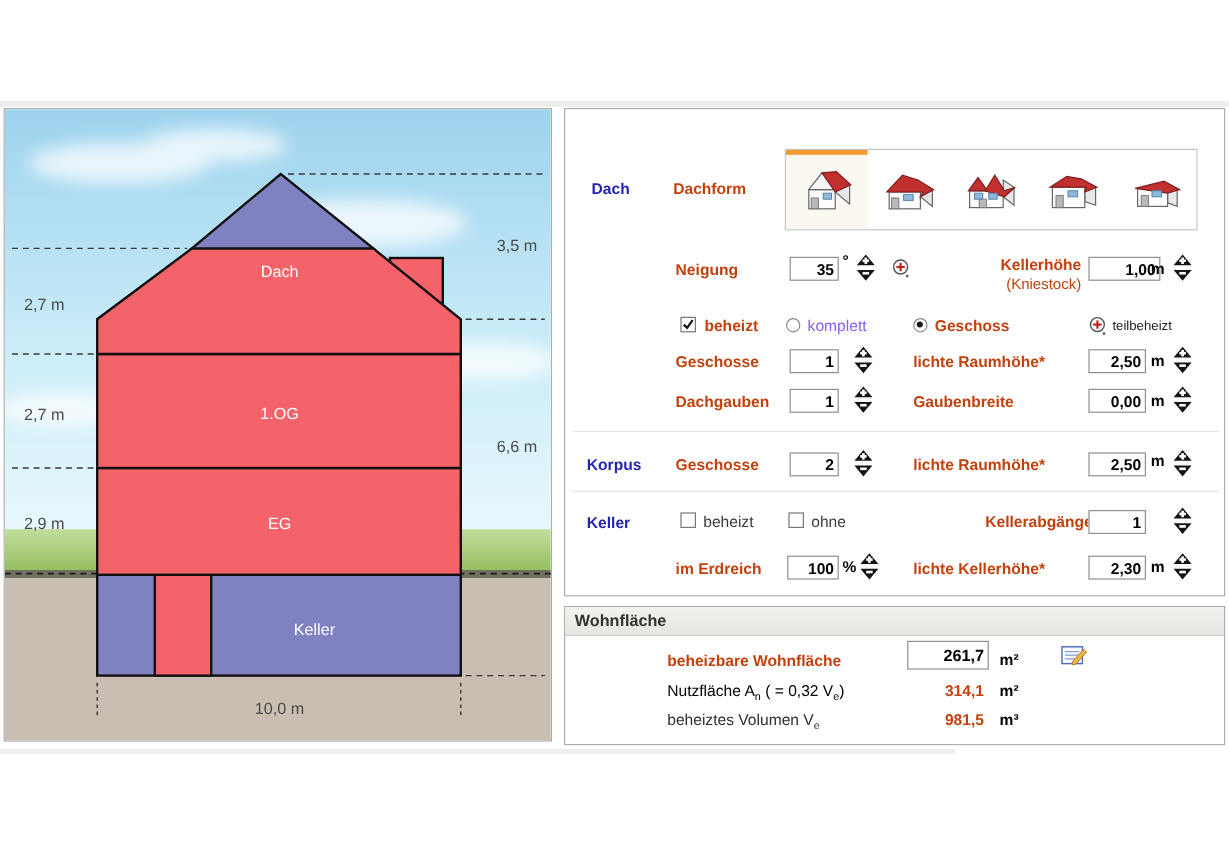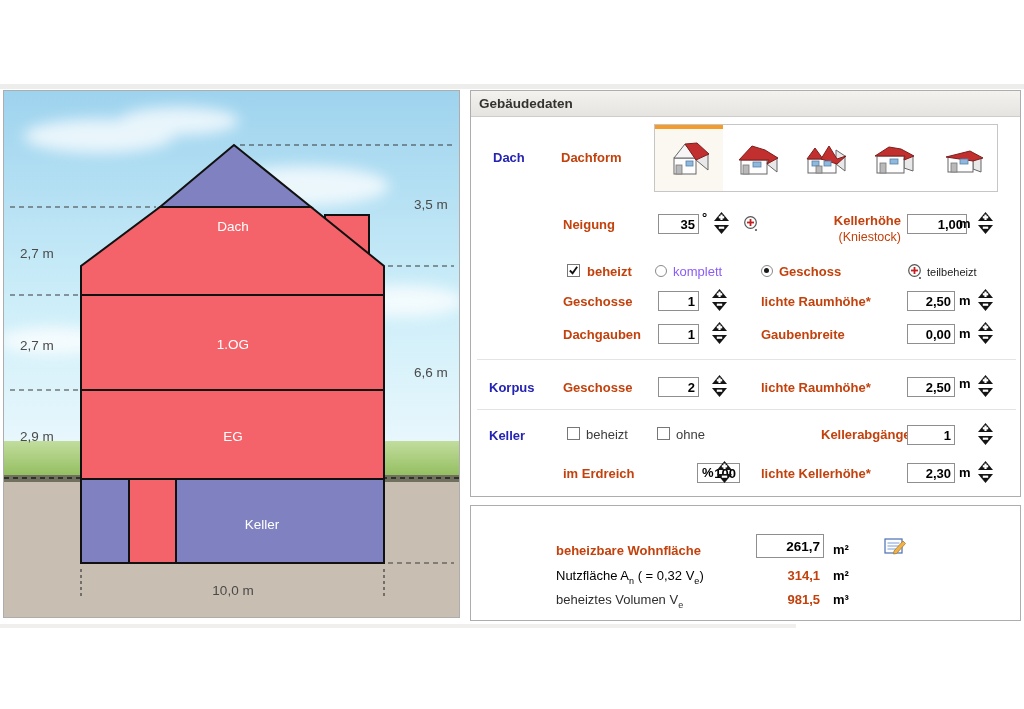--- a/index.html
+++ b/index.html
@@ -104,21 +104,20 @@
     <text x="16" y="259">2,7 m</text>
     <text x="16" y="350">2,9 m</text>
     <text x="410" y="118">3,5 m</text>
     <text x="410" y="286">6,6 m</text>
     <text x="229" y="504" text-anchor="middle">10,0 m</text>
   </g>
 </svg>
 </div>
 
 <div class="panel" style="left:470px;top:90px;width:551px;height:407px;">
-  <div class="hdr">Gebäudedaten</div>
 
   <div class="lbl blue" style="left:22px;top:59px;">Dach</div>
   <div class="lbl" style="left:90px;top:59px;">Dachform</div>
 
   <div class="tabstrip">
     <div class="tabcell sel">
       <svg width="46" height="40" viewBox="0 0 46 40">
         <polygon points="30,6 42,16 42,32 30,22" fill="#e8e8e8" stroke="#666" stroke-width="1"></polygon>
         <rect x="8" y="20" width="22" height="16" fill="#fdfdfd" stroke="#666" stroke-width="1"></rect>
         <polygon points="8,20 19,6 30,20" fill="#f6f6f6" stroke="#666" stroke-width="1"></polygon>
@@ -287,21 +286,21 @@
   <input class="inp" style="left: 436px; top: 334px; width: 48px;" value="1">
   <svg class="spin" style="left:506px;top:331px;" width="17" height="25" viewBox="0 0 17 25">
     <polygon points="8.5,1 16,10 1,10" fill="#141414"></polygon>
       <rect x="7.4" y="3.6" width="2.2" height="5.4" fill="#fff"></rect>
       <rect x="5.8" y="5.2" width="5.4" height="2.2" fill="#fff"></rect>
     <polygon points="1,14 16,14 8.5,23" fill="#141414"></polygon>
       <rect x="5.8" y="15.6" width="5.4" height="2.2" fill="#fff"></rect>
   </svg>
 
   <div class="lbl" style="left:92px;top:375px;">im Erdreich</div>
-  <input class="inp" style="left: 185px; top: 372px; width: 43px; margin-left: 41px;" value="100">
+  <input class="inp" style="left: 185px; top: 372px; width: 43px;" value="100">
   <div class="unit" style="left:231px;top:374px;">%</div>
   <svg class="spin" style="left:245px;top:369px;" width="17" height="25" viewBox="0 0 17 25">
     <polygon points="8.5,1 16,10 1,10" fill="#141414"></polygon>
       <rect x="7.4" y="3.6" width="2.2" height="5.4" fill="#fff"></rect>
       <rect x="5.8" y="5.2" width="5.4" height="2.2" fill="#fff"></rect>
     <polygon points="1,14 16,14 8.5,23" fill="#141414"></polygon>
       <rect x="5.8" y="15.6" width="5.4" height="2.2" fill="#fff"></rect>
   </svg>
   <div class="lbl" style="left:290px;top:375px;">lichte Kellerhöhe*</div>
   <input class="inp" style="left: 436px; top: 372px; width: 48px;" value="2,30">
@@ -309,20 +308,21 @@
   <svg class="spin" style="left:506px;top:369px;" width="17" height="25" viewBox="0 0 17 25">
     <polygon points="8.5,1 16,10 1,10" fill="#141414"></polygon>
       <rect x="7.4" y="3.6" width="2.2" height="5.4" fill="#fff"></rect>
       <rect x="5.8" y="5.2" width="5.4" height="2.2" fill="#fff"></rect>
     <polygon points="1,14 16,14 8.5,23" fill="#141414"></polygon>
       <rect x="5.8" y="15.6" width="5.4" height="2.2" fill="#fff"></rect>
   </svg>
 </div>
 
 <div class="panel" style="left:470px;top:505px;width:551px;height:116px;">
+  <div class="hdr" style="height:23px;line-height:23px;">Wohnfläche</div>
 
   <div class="lbl" style="left:85px;top:37px;">beheizbare Wohnfläche</div>
   <input class="inp" style="left: 285px; top: 28px; width: 68px; height: 24px; font-size: 13.5px;" value="261,7">
   <div class="unit" style="left:362px;top:36px;">m²</div>
   <svg style="position:absolute;left:413px;top:31px;cursor:pointer;" width="23" height="19" viewBox="0 0 23 19">
     <rect x="1" y="2" width="17" height="14" fill="#fdfdff" stroke="#4a6fb5" stroke-width="1.2"></rect>
     <line x1="3.5" y1="6" x2="15.5" y2="6" stroke="#7d9fd0" stroke-width="1"></line>
     <line x1="3.5" y1="9" x2="15.5" y2="9" stroke="#7d9fd0" stroke-width="1"></line>
     <line x1="3.5" y1="12" x2="12" y2="12" stroke="#7d9fd0" stroke-width="1"></line>
     <polygon points="10,14 19,4 21.5,6.5 12.5,16.5 9.5,17" fill="#f2b24a" stroke="#a97b2a" stroke-width="0.8"></polygon>

